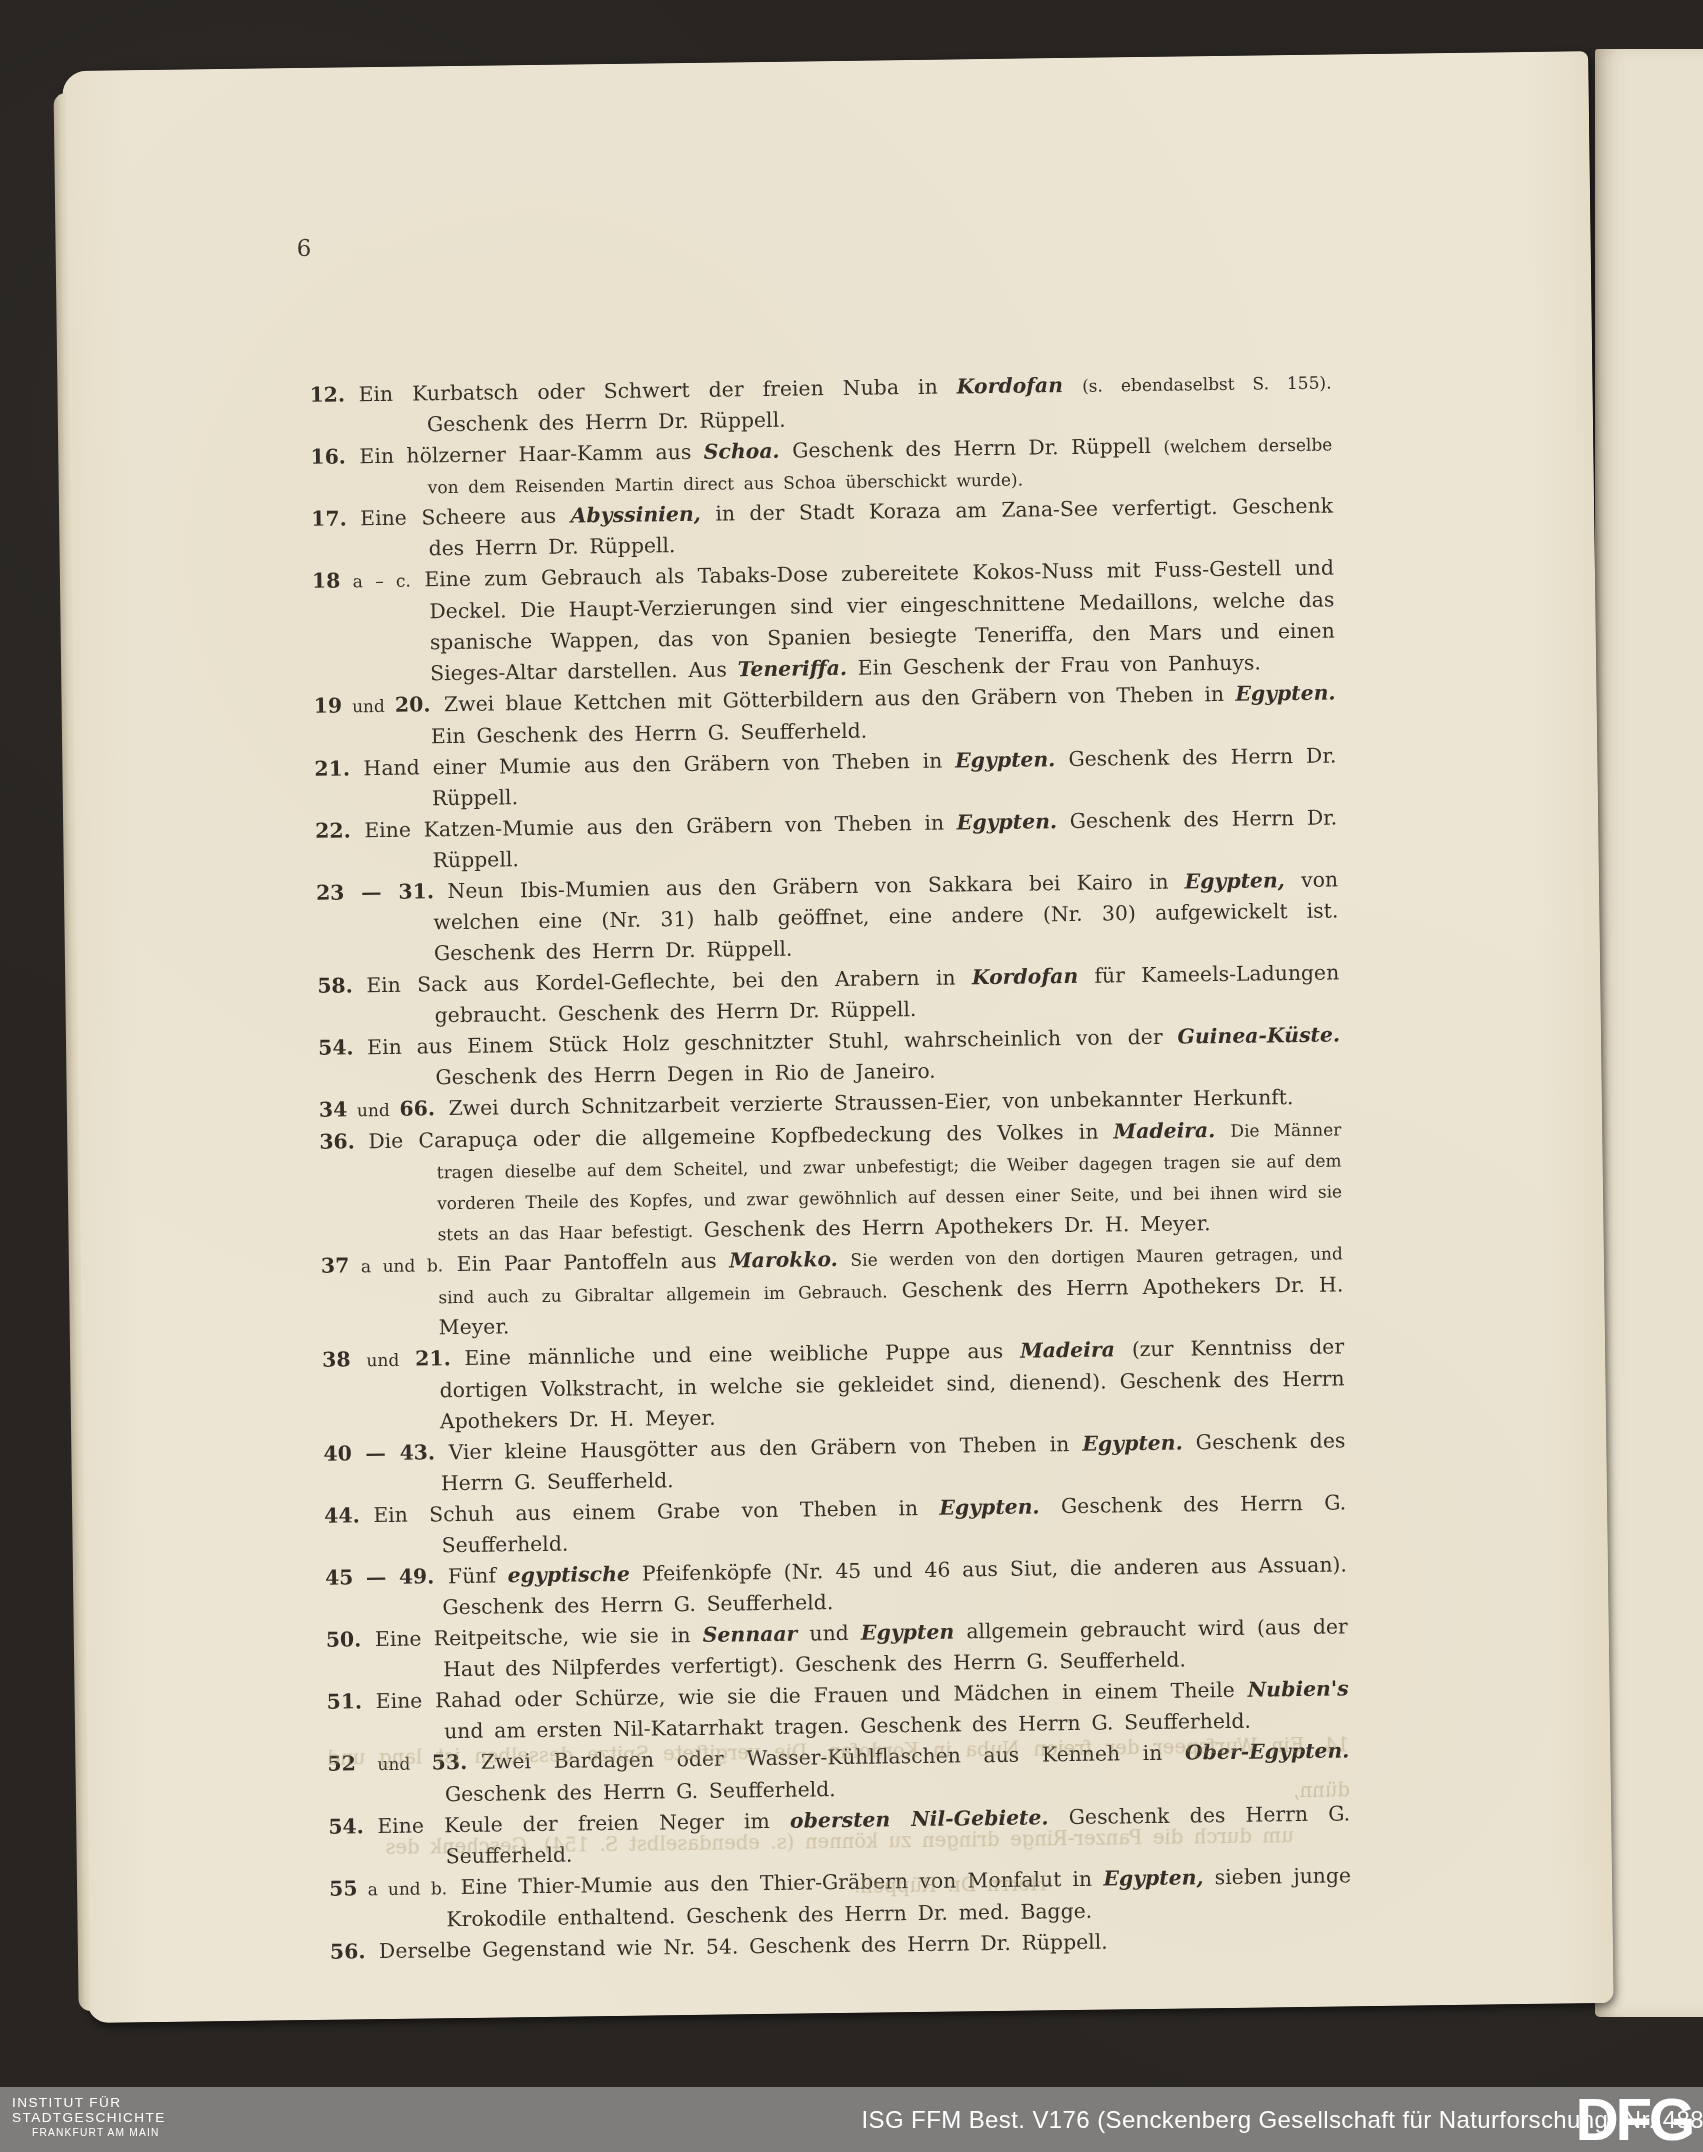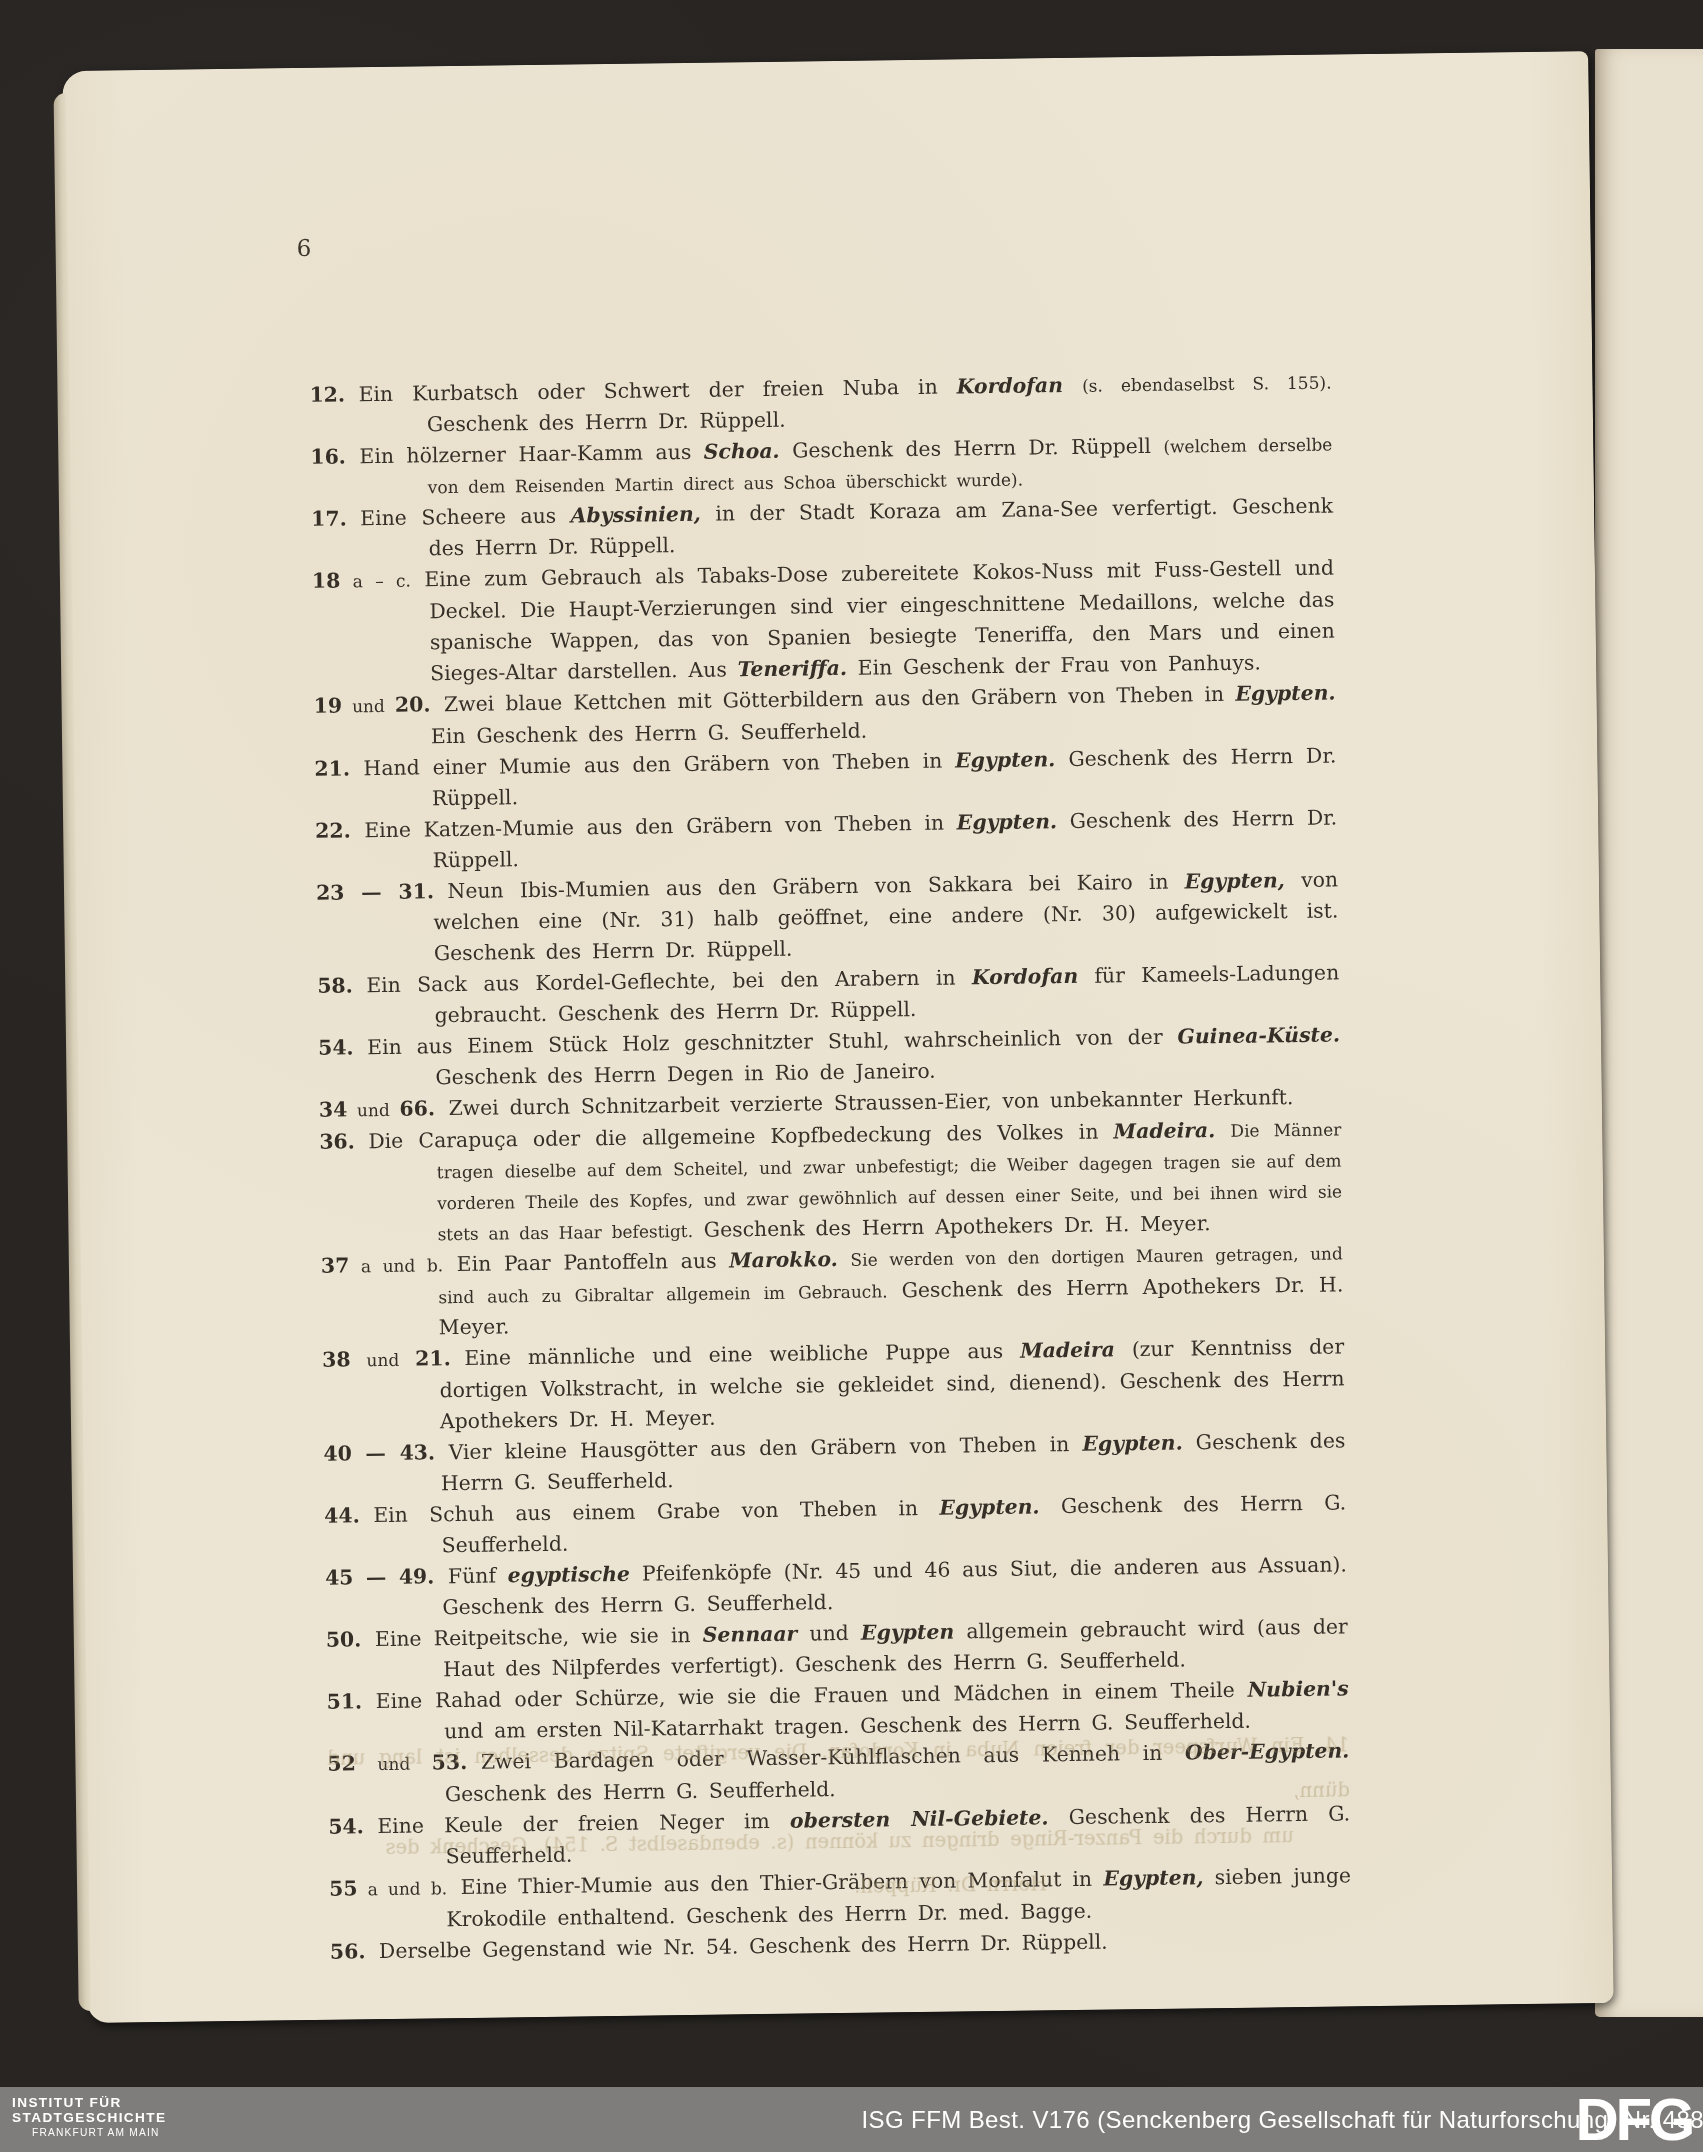--- a/index.html
+++ b/index.html
@@ -66,21 +66,21 @@
   .ghost-line{text-align:justify;}
   .ghost-line:nth-child(2){text-align:center;}
   .ghost-line:nth-child(3){text-align:center;padding-right:221px;}
   
   .footer{
     position:absolute;left:0;right:0;bottom:0;height:66px;
     background:#7f7d7b;color:#ffffff;
     font-family:"Liberation Sans","DejaVu Sans",sans-serif;
   }
   .inst{position:absolute;left:12px;top:7.7px;line-height:1.12;}
-  .inst-l1,.inst-l2{display:block;font-weight:bold;font-size:13.6px;letter-spacing:1.4px;}
+  .inst-l1,.inst-l2{display:block;font-weight:normal;font-size:13.6px;letter-spacing:1.4px;}
   .inst-l3{display:block;font-size:10.2px;letter-spacing:1.2px;margin-top:1.7px;margin-left:20px;}
   .ref{
     position:absolute;left:0;right:0;top:50%;transform:translateY(-50%);
     text-align:right;font-size:24px;letter-spacing:0.4px;
   }
   .dfg{
     position:absolute;right:12px;bottom:3.4px;
     font-size:60px;font-weight:bold;letter-spacing:-3.4px;line-height:60px;
   }
 </style>

